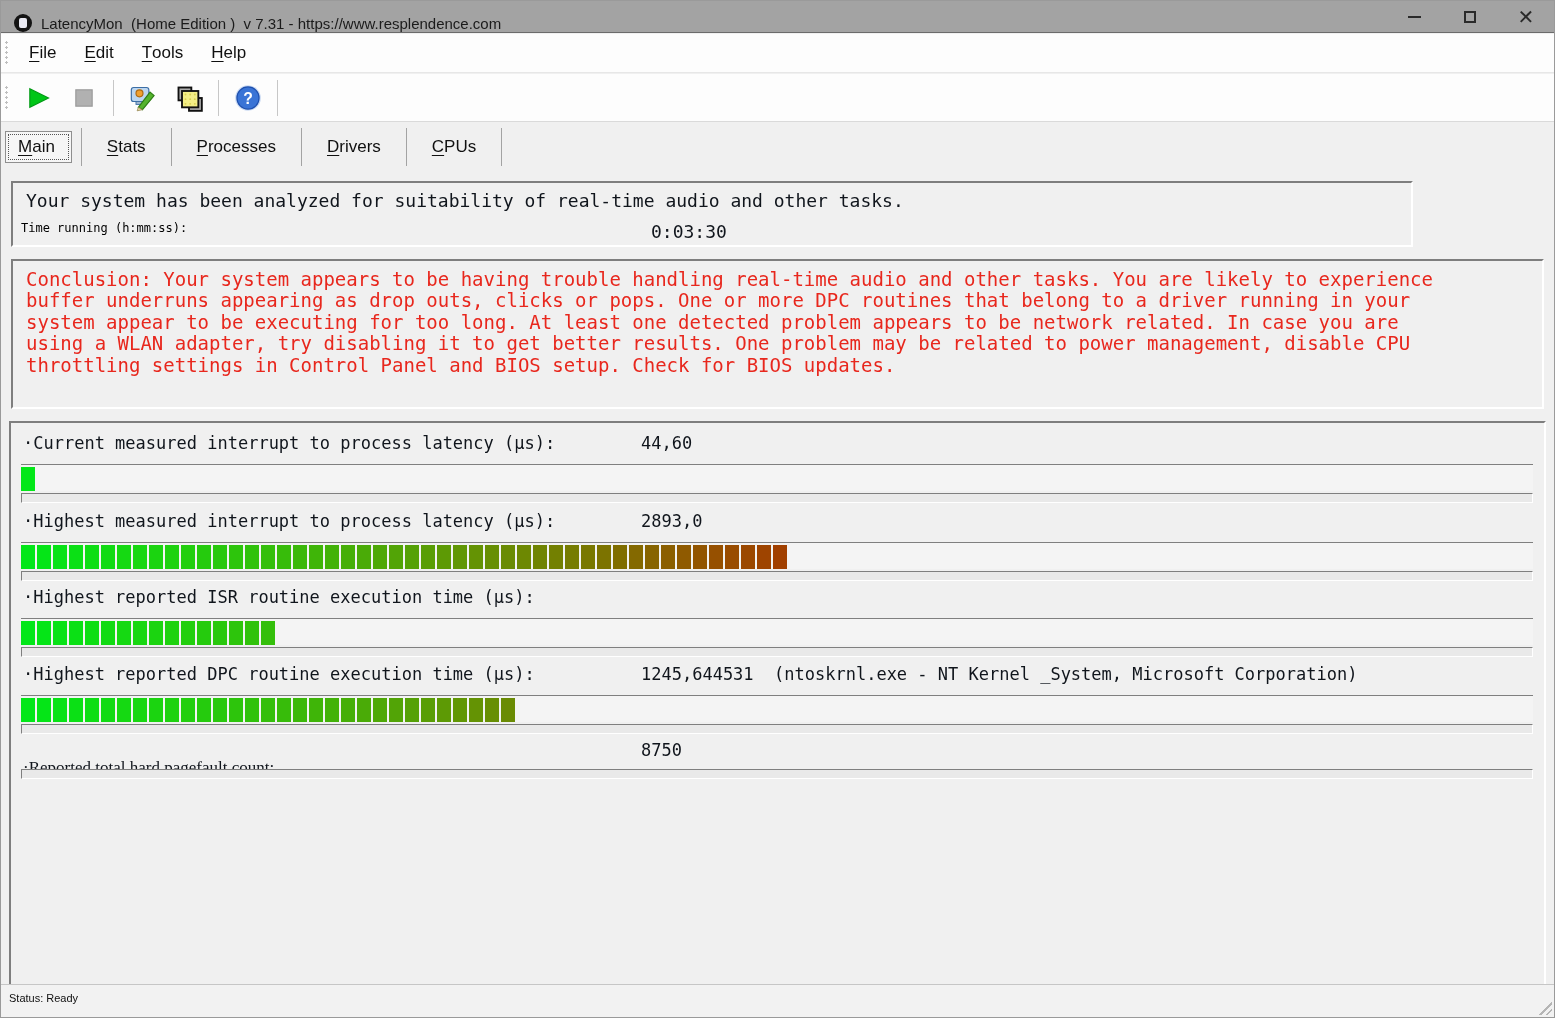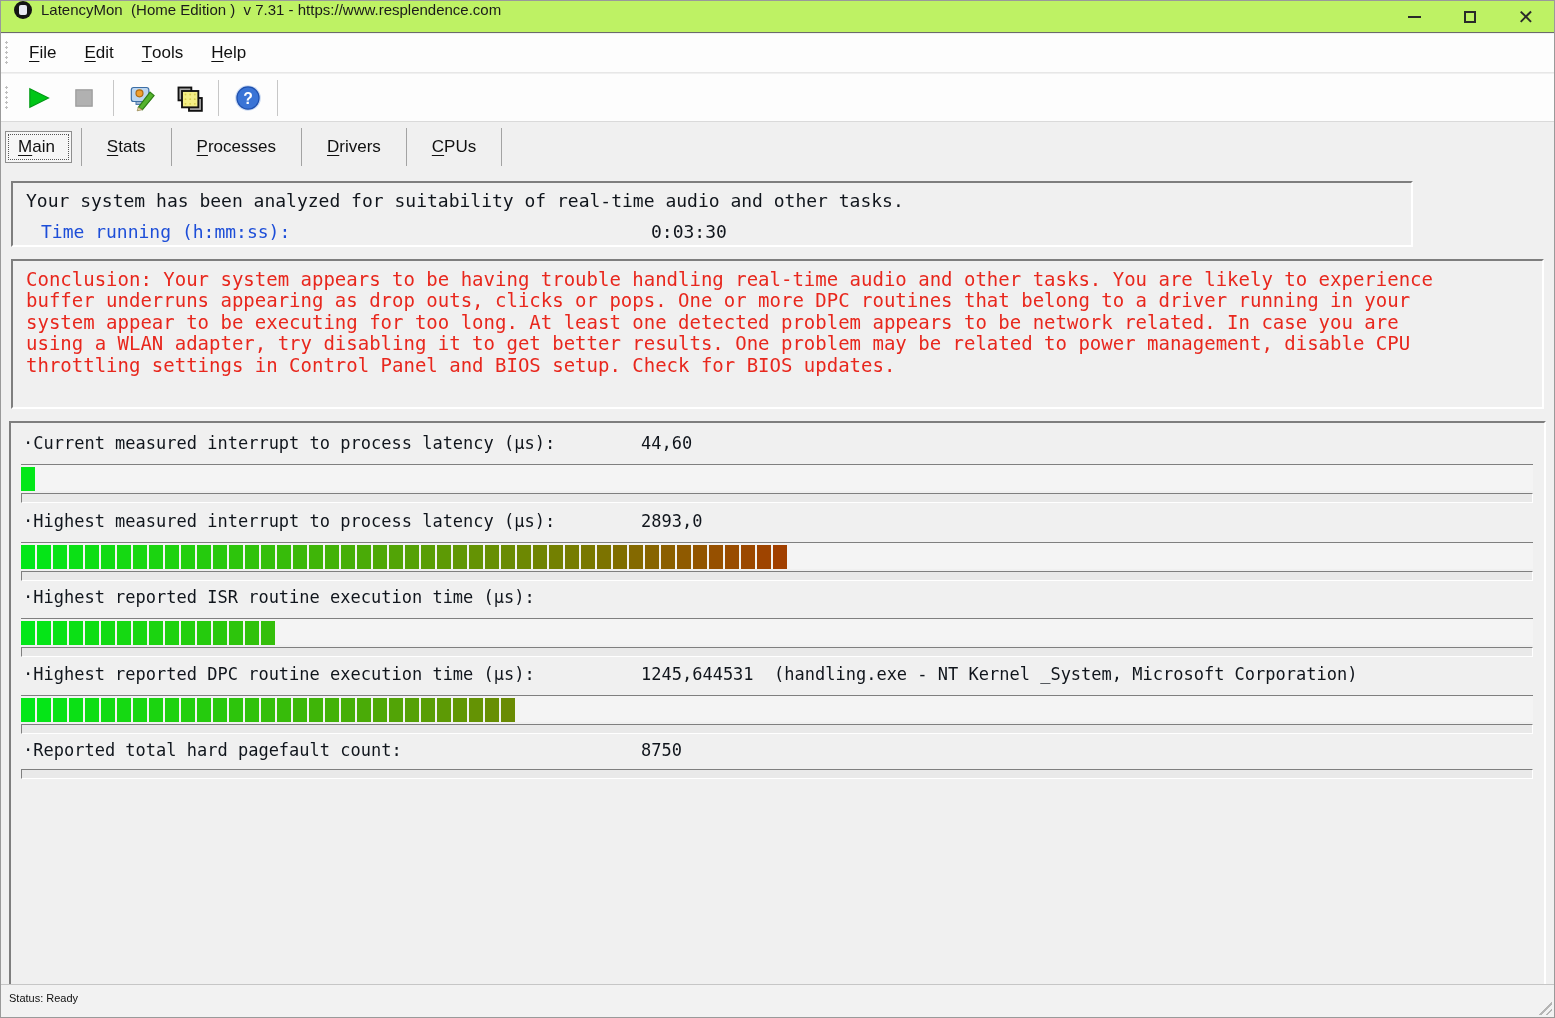--- a/index.html
+++ b/index.html
@@ -1,21 +1,21 @@
 <!DOCTYPE html>
 <html><head>
 <meta charset="utf-8">
 <style>
   * { margin:0; padding:0; box-sizing:border-box; }
   html,body { width:1555px; height:1018px; }
   body { font-family:"Liberation Sans",sans-serif; background:#f0f0f0; overflow:hidden; }
   .window { position:relative; width:1555px; height:1018px; background:#f0f0f0; border:1px solid #9a9a9a; }
 
   
-  .titlebar { position:absolute; top:0; left:0; width:100%; height:32px; background:#bef264; border-bottom:1px solid #6b6b6b; display:flex; align-items:flex-start; }
+  .titlebar { position:absolute; top:0; left:0; width:100%; height:32px; background:#a3a3a3; border-bottom:1px solid #6b6b6b; display:flex; align-items:flex-end; }
   .app-icon { width:18px; height:18px; margin-left:13px; border-radius:50%; background:#141414; position:relative; flex:0 0 auto; }
   .app-icon::after { content:""; position:absolute; left:5px; top:4px; width:8px; height:10px; background:#e9e9f2; border-radius:2px; }
   .title-text { margin-left:9px; font-size:15px; color:#1b1b1b; white-space:pre; }
   .win-controls { position:absolute; right:0; top:0; height:32px; display:flex; }
   .win-btn { width:56px; height:31px; display:flex; align-items:center; justify-content:center; color:#2a2a2a; }
   .glyph-min { width:13px; height:0; border-top:2px solid #2a2a2a; }
   .glyph-max { width:12px; height:12px; border:2px solid #2a2a2a; }
   .glyph-close { font-size:20px; line-height:1; color:#2a2a2a; }
 
   
@@ -38,21 +38,21 @@
   .tab-sep { width:1px; height:38px; background:#a3a3a3; margin:0 9px; }
 
   
   .sunken { position:absolute; background:#f0f0f0; border:2px solid; border-color:#7e7e7e #ffffff #ffffff #7e7e7e; overflow:hidden; }
   .panel-analysis  { left:10px; top:180px; width:1402px; height:66px; }
   .panel-conclusion{ left:10px; top:258px; width:1533px; height:150px; }
   .panel-metrics   { left:8px;  top:420px; width:1537px; height:570px; }
 
   .mono { font-family:"DejaVu Sans Mono","Liberation Mono",monospace; }
   .an-line1 { position:absolute; left:13px; top:7px;  font-size:18px; color:#10151c; white-space:pre; }
-  .an-label { position:absolute; left:28px; top:38px; font-size:18px; color:#1d4ed8; white-space:pre; }
+  .an-label { position:absolute; left:8px; top:38px; font-size:12px; color:#000000; white-space:pre; }
   .an-value { position:absolute; left:638px; top:38px; font-size:18px; color:#10151c; white-space:pre; }
   .conclusion-text { position:absolute; left:13px; top:8px; font-size:19px; line-height:21.4px; color:#e8271d; white-space:pre; }
 
   .metric-label { position:absolute; left:12px; font-size:17px; color:#10151c; white-space:pre; }
   .metric-value { position:absolute; left:630px; font-size:17px; color:#10151c; white-space:pre; }
   .bar-track { position:absolute; left:10px; width:1512px; height:27px; border-top:1px solid #7f7f7f;
                background:#f4f4f4; display:flex; align-items:flex-end; }
   .bar-seg { width:14px; height:24px; margin-right:2px; flex:0 0 auto; }
   .thin-bar { position:absolute; left:10px; width:1512px; height:10px; border:1px solid;
               border-color:#7f7f7f #ffffff #ffffff #7f7f7f; background:#e9e9e9; }
@@ -249,21 +249,21 @@
         <div class="bar-seg" style="background: rgb(30, 210, 15);"></div>
         <div class="bar-seg" style="background: rgb(34, 207, 14);"></div>
         <div class="bar-seg" style="background: rgb(37, 203, 13);"></div>
         <div class="bar-seg" style="background: rgb(41, 200, 13);"></div>
         <div class="bar-seg" style="background: rgb(45, 197, 12);"></div>
         <div class="bar-seg" style="background: rgb(48, 194, 11);"></div>
         <div class="bar-seg" style="background: rgb(52, 191, 11);"></div>
       </div>
       <div class="thin-bar" style="top: 224px;"></div>
       <div class="mono metric-label" style="top: 241px;">·Highest reported DPC routine execution time (µs):</div>
-      <div class="mono metric-value" style="top: 241px;">1245,644531  (handling.exe - NT Kernel _System, Microsoft Corporation)</div>
+      <div class="mono metric-value" style="top: 241px;">1245,644531  (ntoskrnl.exe - NT Kernel _System, Microsoft Corporation)</div>
       <div class="bar-track" style="top: 272px;">
         <div class="bar-seg" style="background: rgb(2, 231, 24);"></div>
         <div class="bar-seg" style="background: rgb(5, 229, 23);"></div>
         <div class="bar-seg" style="background: rgb(8, 226, 22);"></div>
         <div class="bar-seg" style="background: rgb(11, 224, 21);"></div>
         <div class="bar-seg" style="background: rgb(14, 222, 20);"></div>
         <div class="bar-seg" style="background: rgb(17, 219, 19);"></div>
         <div class="bar-seg" style="background: rgb(21, 217, 18);"></div>
         <div class="bar-seg" style="background: rgb(24, 215, 17);"></div>
         <div class="bar-seg" style="background: rgb(27, 212, 16);"></div>
@@ -284,21 +284,21 @@
         <div class="bar-seg" style="background: rgb(82, 164, 6);"></div>
         <div class="bar-seg" style="background: rgb(85, 161, 6);"></div>
         <div class="bar-seg" style="background: rgb(89, 158, 5);"></div>
         <div class="bar-seg" style="background: rgb(93, 154, 5);"></div>
         <div class="bar-seg" style="background: rgb(97, 151, 4);"></div>
         <div class="bar-seg" style="background: rgb(100, 147, 4);"></div>
         <div class="bar-seg" style="background: rgb(103, 143, 3);"></div>
         <div class="bar-seg" style="background: rgb(106, 139, 3);"></div>
       </div>
       <div class="thin-bar" style="top: 301px;"></div>
-      <div class="mono metric-label" style="top: 317px;">·Reported total hard pagefault count:</div>
+      <div class="mono metric-label" style="top: 335px; font-family: Liberation Serif, serif;">·Reported total hard pagefault count:</div>
       <div class="mono metric-value" style="top: 317px;">8750</div>
       <div class="thin-bar" style="top: 346px;"></div>
     </div>
 
   <div class="statusbar">
     <div class="status-text">Status: Ready</div>
     <div class="resize-grip"></div>
   </div>
 
 </div>

